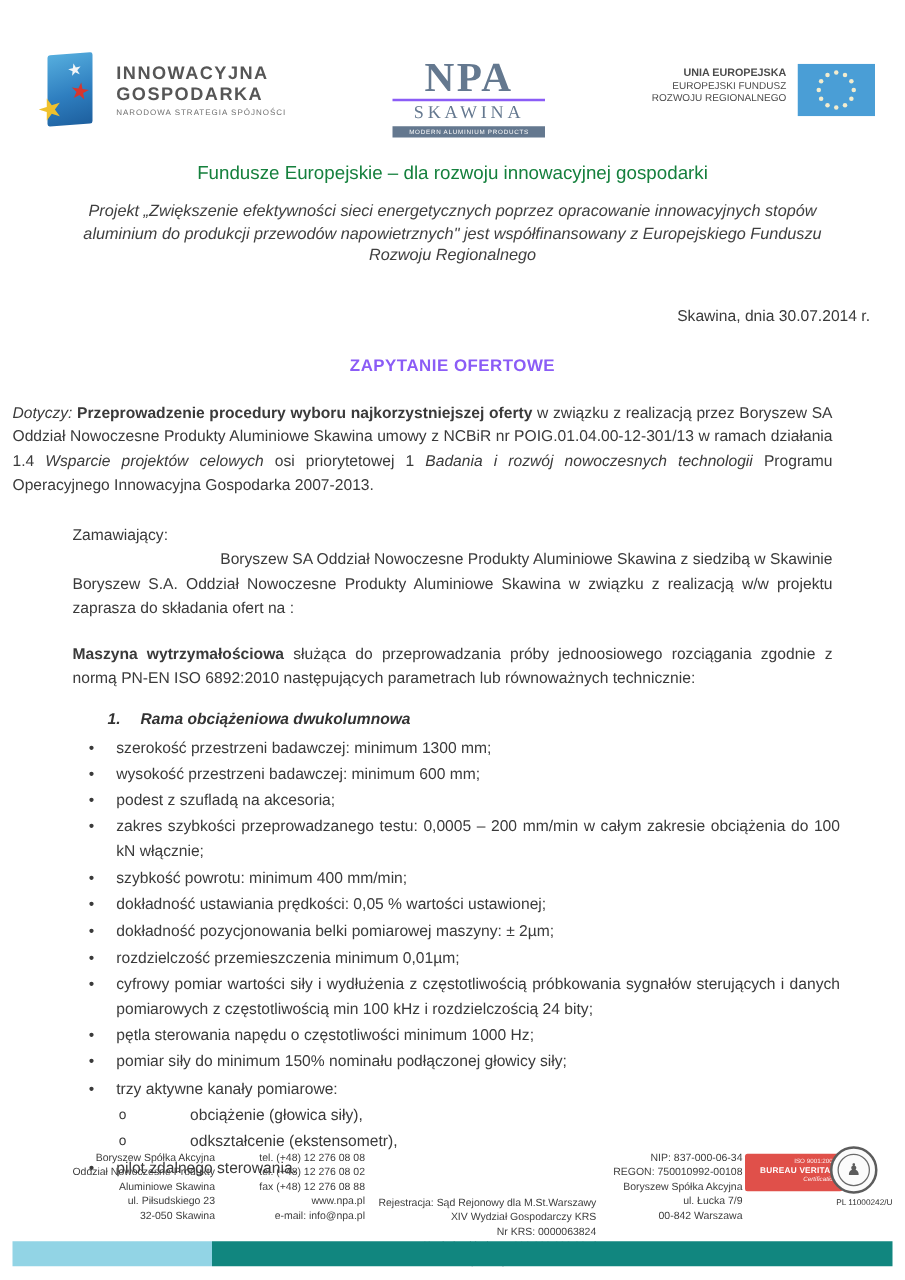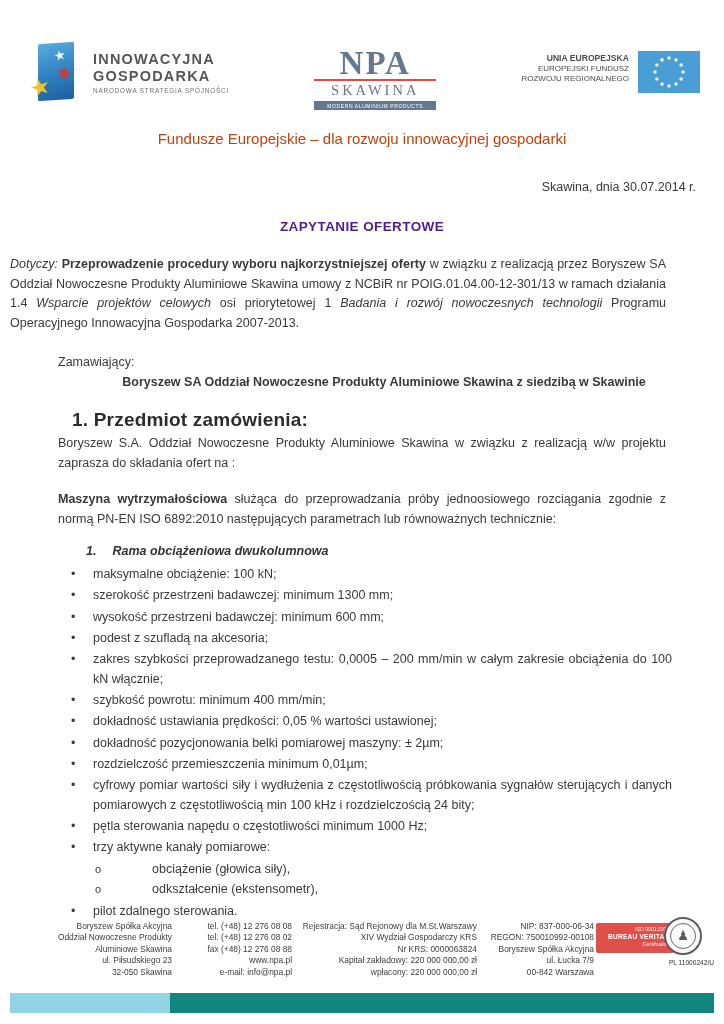--- a/index.html
+++ b/index.html
@@ -16,54 +16,54 @@
   .ig-flag-body { position:absolute; left:8px; top:1px; width:36px; height:57px; background:linear-gradient(165deg,#56aede 0%,#2f7fc0 55%,#1d5f9e 100%); transform:skewY(-4deg); border-radius:2px; }
   .star { position:absolute; line-height:1; }
   .star-white { color:#f4f6f8; font-size:13px; top:7px; left:24px; transform:rotate(-12deg); }
   .star-red { color:#d8352c; font-size:18px; top:22px; left:26px; transform:rotate(8deg); }
   .star-yellow { color:#f0c12c; font-size:23px; top:34px; left:0px; transform:rotate(-18deg); }
   .ig-text { padding-top:9px; }
   .ig-l1,.ig-l2 { font-size:14.5px; font-weight:bold; letter-spacing:1.2px; color:#565656; line-height:16.5px; }
   .ig-sub { margin-top:3px; font-size:6.4px; letter-spacing:0.8px; color:#6e6e6e; }
   .npa-logo { width:150px; text-align:center; color:#64788f; padding-top:6px; }
   .npa-acronym { font-family:"Liberation Serif", serif; font-weight:bold; font-size:33px; letter-spacing:2px; line-height:30px; }
-  .npa-name { font-family:"Liberation Serif", serif; font-size:14.5px; letter-spacing:3px; border-top:2px solid #ef4444; margin:1px 14px 0 14px; padding-top:1px; }
+  .npa-name { font-family:"Liberation Serif", serif; font-size:14.5px; letter-spacing:3px; border-top:2px solid #8b5cf6; margin:1px 14px 0 14px; padding-top:1px; }
   .npa-tag { background:#64788f; color:#fff; font-size:5px; letter-spacing:0.6px; margin:2px 14px 0 14px; padding:1.5px 0 1px 0; }
   .eu-logo { display:flex; gap:9px; align-items:flex-start; padding-top:9px; }
   .eu-text { text-align:right; font-size:8px; line-height:10.5px; color:#4c4c4c; padding-top:2px; }
   .eu-l1 { font-weight:bold; font-size:8.6px; }
   .eu-flag { display:block; }
   
-  .title { margin-top:130px; text-align:center; font-size:15px; color:#c2410c; }
+  .title { margin-top:130px; text-align:center; font-size:15px; color:#15803d; }
   .title, .project { position:relative; }
   .project { margin:13px 56px 0 56px; text-align:center; font-style:italic; font-size:13px; line-height:17.5px; color:#3f3f3f; }
   .date-line { margin-top:33px; text-align:right; padding-right:28px; font-size:12.5px; }
-  .doc-title { margin-top:25px; text-align:center; font-weight:bold; font-size:13.5px; letter-spacing:0.4px; color:#4c1d95; }
+  .doc-title { margin-top:25px; text-align:center; font-weight:bold; font-size:13.5px; letter-spacing:0.4px; color:#8b5cf6; }
   
   .para { margin:0 58px; text-align:justify; font-size:12.5px; line-height:19.5px; }
   .p-dotyczy { margin-top:21px;margin-left:10px; }
   .p-zam { margin-top:20px; }
-  .p-zam-value { margin-top:0; text-indent:44px; text-align:center;font-weight:bold; }
+  .p-zam-value { margin-top:0; text-indent:44px; text-align:right; }
   .h-section { margin:17px 58px 3px 72px; font-size:19px; font-weight:bold; color:#2c2c2c; letter-spacing:0.2px; }
   .p-machine { margin-top:17px; }
   .group-line { margin:15px 58px 0 86px; font-size:12.5px; font-weight:bold; font-style:italic; color:#333; display:flex; gap:16px; }
   ul.spec { list-style:none; margin:7px 52px 0 70px; }
   ul.spec > li { position:relative; padding-left:23px; font-size:12.5px; line-height:19.5px; text-align:justify; margin-top:1.8px; }
   ul.spec > li::before { content:"•"; position:absolute; left:1px; top:0; font-size:12.5px; }
   ul.sub { list-style:none; margin:1px 0 0 0; }
   ul.sub > li { position:relative; margin-left:25px; padding-left:57px; font-size:12.5px; line-height:20.5px; }
   ul.sub > li::before { content:"o"; position:absolute; left:0; top:0; font-size:11px; }
   .bold { font-weight:bold; }
   .ital { font-style:italic; }
   
   .footer { position:absolute; top:921px; left:0; right:0; height:70px; font-size:8.4px; line-height:11.4px; color:#3d3d3d;text-align:right; }
   .fcol { position:absolute; top:0; }
   .fcol1 { left:24px; width:148px; }
   .fcol2 { left:176px; width:116px; }
-  .fcol3 { left:297px; width:180px; }
+  .fcol3 { left:297px; width:180px;margin-top:36px; }
   .fcol4 { left:480px; width:114px; }
   .fcol3 .indent { padding-left:22px; }
   .fbadge { position:absolute; left:596px; top:2px; width:118px; }
   .badge-red { position:relative; width:78px; height:30px; background:#e0504a; border-radius:2px; color:#fff; padding:3px 5px 2px 5px; z-index:1; }
   .badge-l1 { font-size:5px; line-height:7px; opacity:0.92; }
   .badge-l2 { font-size:6.6px; line-height:8px; font-weight:bold; letter-spacing:0.2px; }
   .badge-l3 { font-size:5px; line-height:7px; font-style:italic; opacity:0.92; }
   .badge-code { font-size:6.6px; color:#2f2f2f; margin-top:4px; }
   .badge-seal { position:absolute; right:12px; top:-6px; width:38px; height:38px; border-radius:50%; background:#fbfbfb; border:2.5px solid #5c5c5c; z-index:2; }
   .badge-seal::before { content:""; position:absolute; inset:4px; border:1.5px solid #6a6a6a; border-radius:50%; }
@@ -117,52 +117,52 @@
             <circle cx="18.9" cy="28" r="1.8"></circle>
           <circle cx="17" cy="21" r="1.8"></circle>
             <circle cx="18.9" cy="14" r="1.8"></circle>
             <circle cx="24" cy="8.9" r="1.8"></circle>
         </g>
       </svg>
     </div>
   </header>
 
   <div class="title">Fundusze Europejskie – dla rozwoju innowacyjnej gospodarki</div>
+  <div class="project">Projekt „Zwiększenie efektywności sieci energetycznych poprzez opracowanie innowacyjnych stopów aluminium do produkcji przewodów napowietrznych" jest współfinansowany z Europejskiego Funduszu Rozwoju Regionalnego</div>
 
   <div class="date-line">Skawina, dnia 30.07.2014 r.</div>
 
   <div class="doc-title">ZAPYTANIE OFERTOWE</div>
 
   <p class="para p-dotyczy"><span class="ital">Dotyczy: </span><span class="bold">Przeprowadzenie procedury wyboru najkorzystniejszej oferty</span><span> w związku z realizacją przez Boryszew SA Oddział Nowoczesne Produkty Aluminiowe Skawina umowy z NCBiR nr POIG.01.04.00-12-301/13 w ramach działania 1.4 </span><span class="ital">Wsparcie projektów celowych</span><span> osi priorytetowej 1 </span><span class="ital">Badania i rozwój nowoczesnych technologii</span><span> Programu Operacyjnego Innowacyjna Gospodarka 2007-2013.</span></p>
 
   <p class="para p-zam">Zamawiający:</p>
   <p class="para p-zam-value">Boryszew SA Oddział Nowoczesne Produkty Aluminiowe Skawina z siedzibą w Skawinie</p>
 
-  <h2 class="h-section">1. Przedmiot zamówienia:</h2>
   <p class="para">Boryszew S.A. Oddział Nowoczesne Produkty Aluminiowe Skawina w związku z realizacją w/w projektu zaprasza do składania ofert na :</p>
 
   <p class="para p-machine"><span class="bold">Maszyna wytrzymałościowa</span><span> służąca do przeprowadzania próby jednoosiowego rozciągania zgodnie z normą PN-EN ISO 6892:2010 następujących parametrach lub równoważnych technicznie:</span></p>
 
   <div class="group-line">
     <span>1.</span>
     <span>Rama obciążeniowa dwukolumnowa</span>
   </div>
 
   <ul class="spec">
-    <li>maksymalne obciążenie: 100 kN;</li>
     <li>szerokość przestrzeni badawczej: minimum 1300 mm;</li>
     <li>wysokość przestrzeni badawczej: minimum 600 mm;</li>
     <li>podest z szufladą na akcesoria;</li>
     <li>zakres szybkości przeprowadzanego testu: 0,0005 – 200 mm/min w całym zakresie obciążenia do 100 kN włącznie;</li>
     <li>szybkość powrotu: minimum 400 mm/min;</li>
     <li>dokładność ustawiania prędkości: 0,05 % wartości ustawionej;</li>
     <li>dokładność pozycjonowania belki pomiarowej maszyny: ± 2µm;</li>
     <li>rozdzielczość przemieszczenia minimum 0,01µm;</li>
     <li>cyfrowy pomiar wartości siły i wydłużenia z częstotliwością próbkowania sygnałów sterujących i danych pomiarowych z częstotliwością min 100 kHz i rozdzielczością 24 bity;</li>
     <li>pętla sterowania napędu o częstotliwości minimum 1000 Hz;</li>
+    <li>pomiar siły do minimum 150% nominału podłączonej głowicy siły;</li>
     <li>trzy aktywne kanały pomiarowe:</li>
     <ul class="sub">
       <li>obciążenie (głowica siły),</li>
       <li>odkształcenie (ekstensometr),</li>
     </ul>
     <li>pilot zdalnego sterowania.</li>
   </ul>
 
   <footer class="footer">
     <div class="fcol fcol1">

